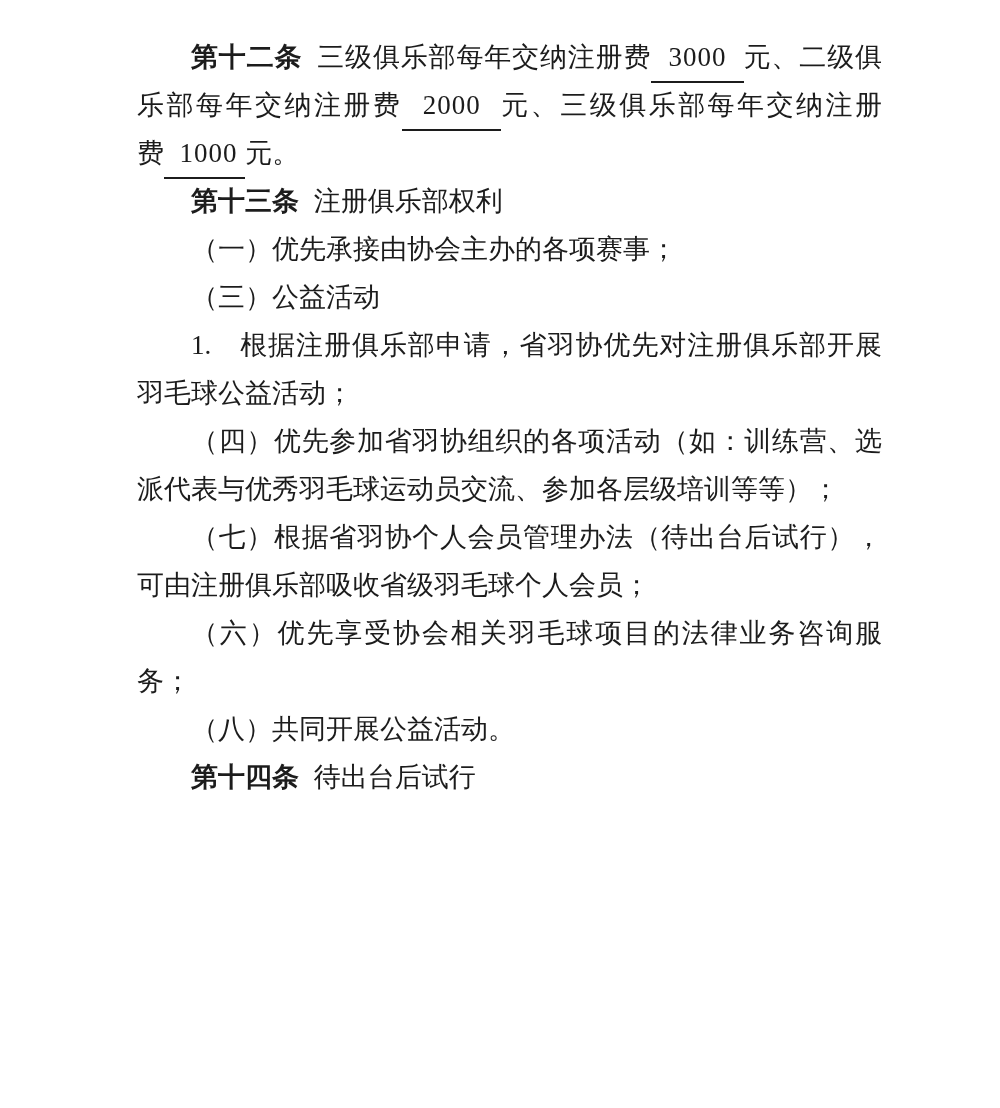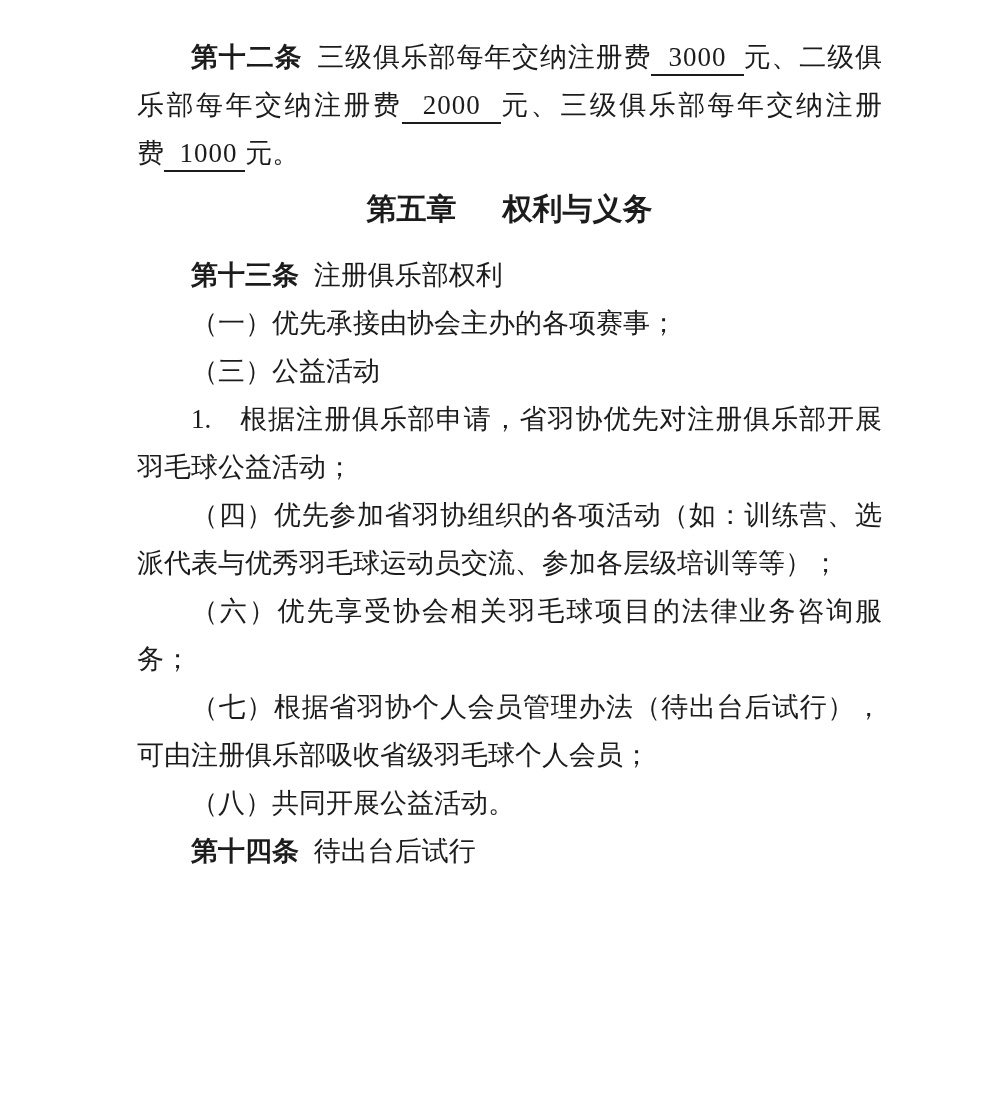--- a/index.html
+++ b/index.html
@@ -24,21 +24,21 @@
     margin: 0;
     text-indent: 2em;
     text-align: justify;
   }
   .article-label {
     font-weight: 700;
     margin-right: 0.55em;
   }
   .fee {
     border-bottom: 2px solid currentColor;
-    padding-bottom: 2px;
+    padding-bottom: 9px;
     letter-spacing: 1px;
     white-space: nowrap;
   }
   .chapter {
     margin: 8px 0 18px 0;
     text-indent: 0;
     text-align: center;
     font-family: "Liberation Sans", sans-serif;
     font-weight: 700;
     font-size: 30px;
@@ -48,27 +48,26 @@
     margin-right: 46px;
   }
 </style>
 </head>
 <body>
 
 <div class="page">
 
   <p class="para"><span class="article-label">第十二条</span><span>三级俱乐部每年交纳注册费</span><span class="fee">&nbsp;&nbsp;3000&nbsp;&nbsp;</span><span>元、二级俱乐部每年交纳注册费</span><span class="fee">&nbsp;&nbsp;2000&nbsp;&nbsp;</span><span>元、三级俱乐部每年交纳注册费</span><span class="fee">&nbsp;&nbsp;1000&nbsp;</span><span>元。</span></p>
 
-  <h2 class="chapter"><span class="chapter-num">第五章</span><span>权利与义务</span></h2>
 
   <p class="para"><span class="article-label">第十三条</span><span>注册俱乐部权利</span></p>
 
   <p class="para">（一）优先承接由协会主办的各项赛事；</p>
   <p class="para">（三）公益活动</p>
   <p class="para">1.　根据注册俱乐部申请，省羽协优先对注册俱乐部开展羽毛球公益活动；</p>
   <p class="para">（四）优先参加省羽协组织的各项活动（如：训练营、选派代表与优秀羽毛球运动员交流、参加各层级培训等等）；</p>
+  <p class="para">（七）根据省羽协个人会员管理办法（待出台后试行），可由注册俱乐部吸收省级羽毛球个人会员；</p>
   <p class="para">（六）优先享受协会相关羽毛球项目的法律业务咨询服务；</p>
-  <p class="para">（七）根据省羽协个人会员管理办法（待出台后试行），可由注册俱乐部吸收省级羽毛球个人会员；</p>
   <p class="para">（八）共同开展公益活动。</p>
 
   <p class="para"><span class="article-label">第十四条</span><span>待出台后试行</span></p>
 
 </div>
 
 </body></html>

